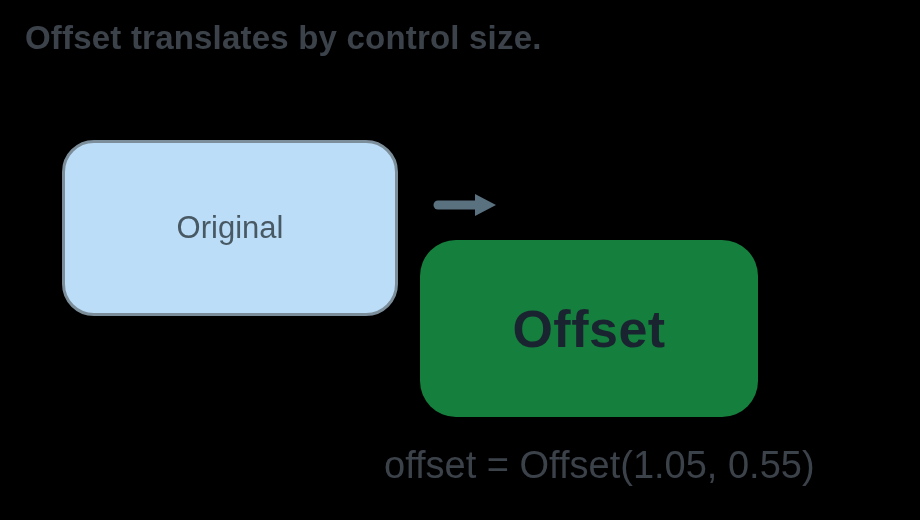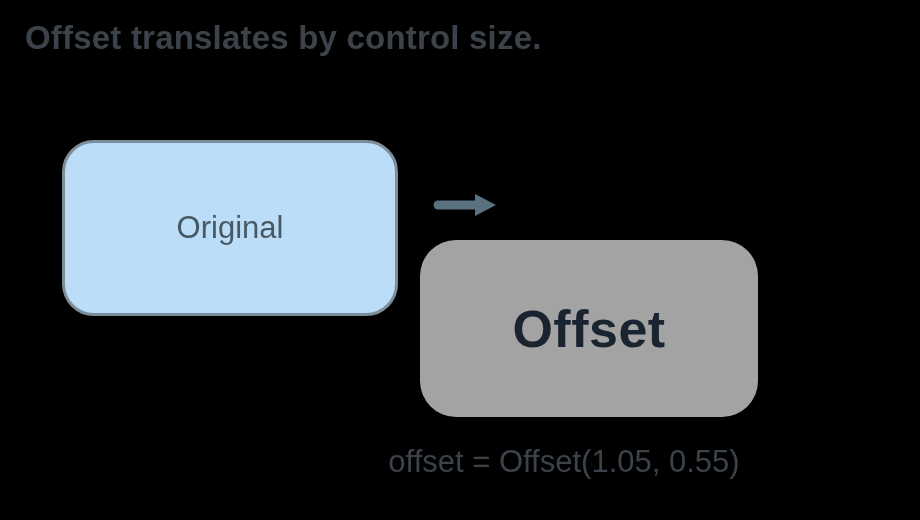--- a/index.html
+++ b/index.html
@@ -65,22 +65,22 @@
     left: 433px;
     top: 191px;
     width: 66px;
     height: 28px;
   }
   .code-caption {
     position: absolute;
     left: 384px;
     top: 444px;
     width: 360px;
-    text-align: center;
-    font-size: 31px;
+    text-align: left;
+    font-size: 38px;
     font-weight: 400;
     color: #3C424A;
     white-space: nowrap;
   }
 </style>
 </head>
 <body>
 
 <div class="canvas" style="background-color: rgb(0, 0, 0);">
 
@@ -88,19 +88,19 @@
 
   <div class="box box-original" style="background-color: rgb(187, 221, 248); border-color: rgb(125, 142, 155);">
     <span class="box-label" style="color: rgb(72, 89, 100);">Original</span>
   </div>
 
   <svg class="arrow" viewBox="0 0 66 28">
     <line x1="5" y1="14" x2="45" y2="14" stroke-width="9" stroke-linecap="round" stroke="#5A7180"></line>
     <polygon points="42,3 63,14 42,25" fill="#5A7180"></polygon>
   </svg>
 
-  <div class="box box-offset" style="background-color: #a3a3a3;">
+  <div class="box box-offset" style="background-color: #15803d;">
     <span class="box-label" style="color: rgb(26, 36, 48);">Offset</span>
   </div>
 
   <div class="code-caption" style="color: rgb(60, 66, 74);">offset = Offset(1.05, 0.55)</div>
 
 </div>
 
 </body></html>

